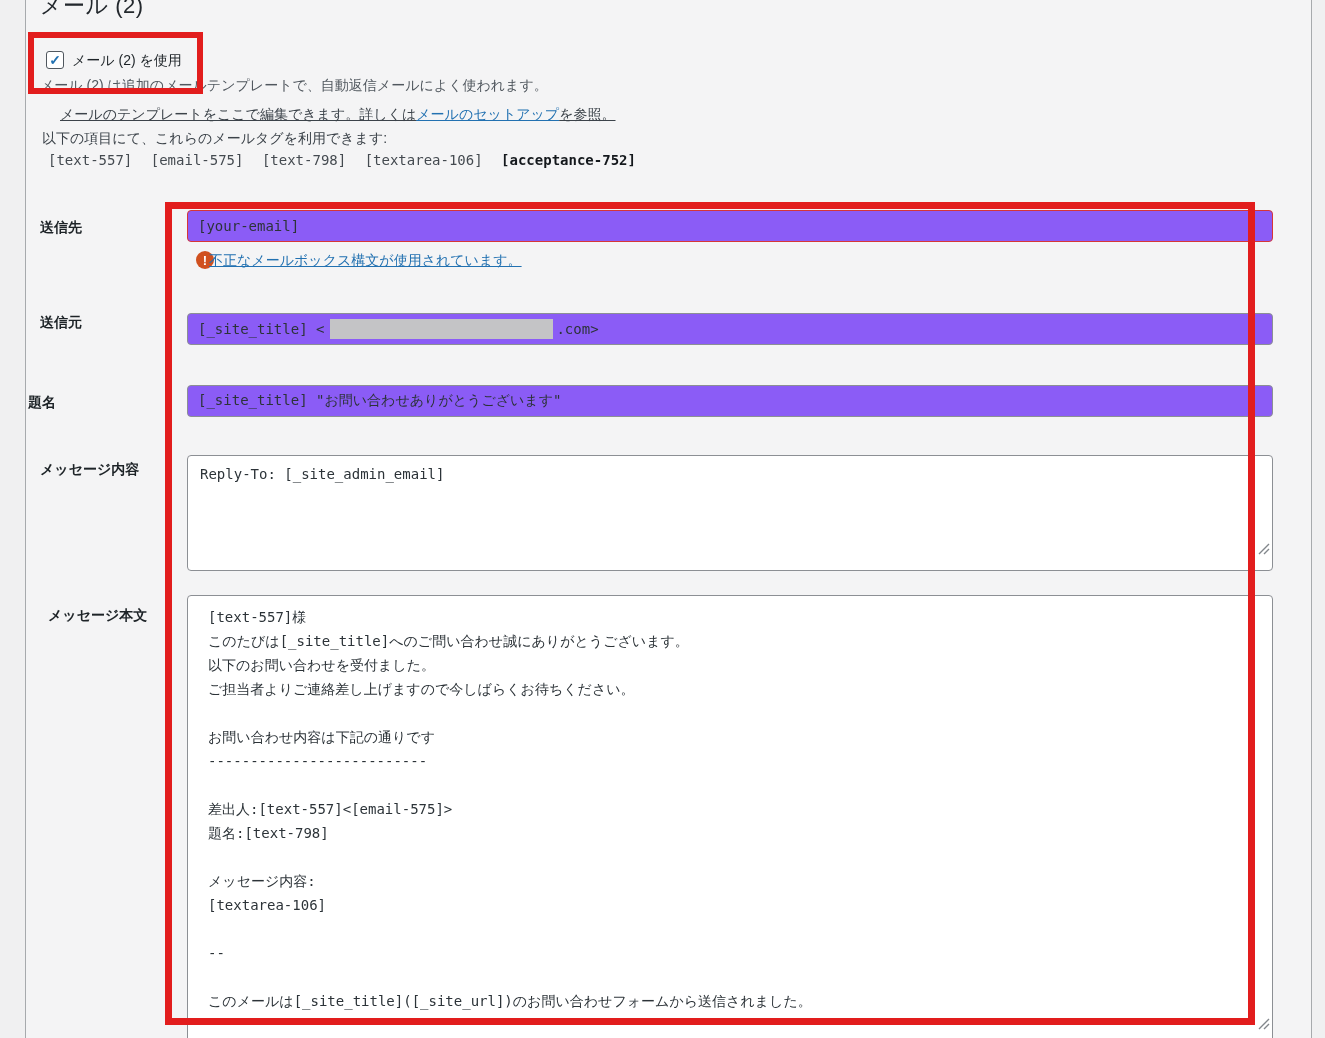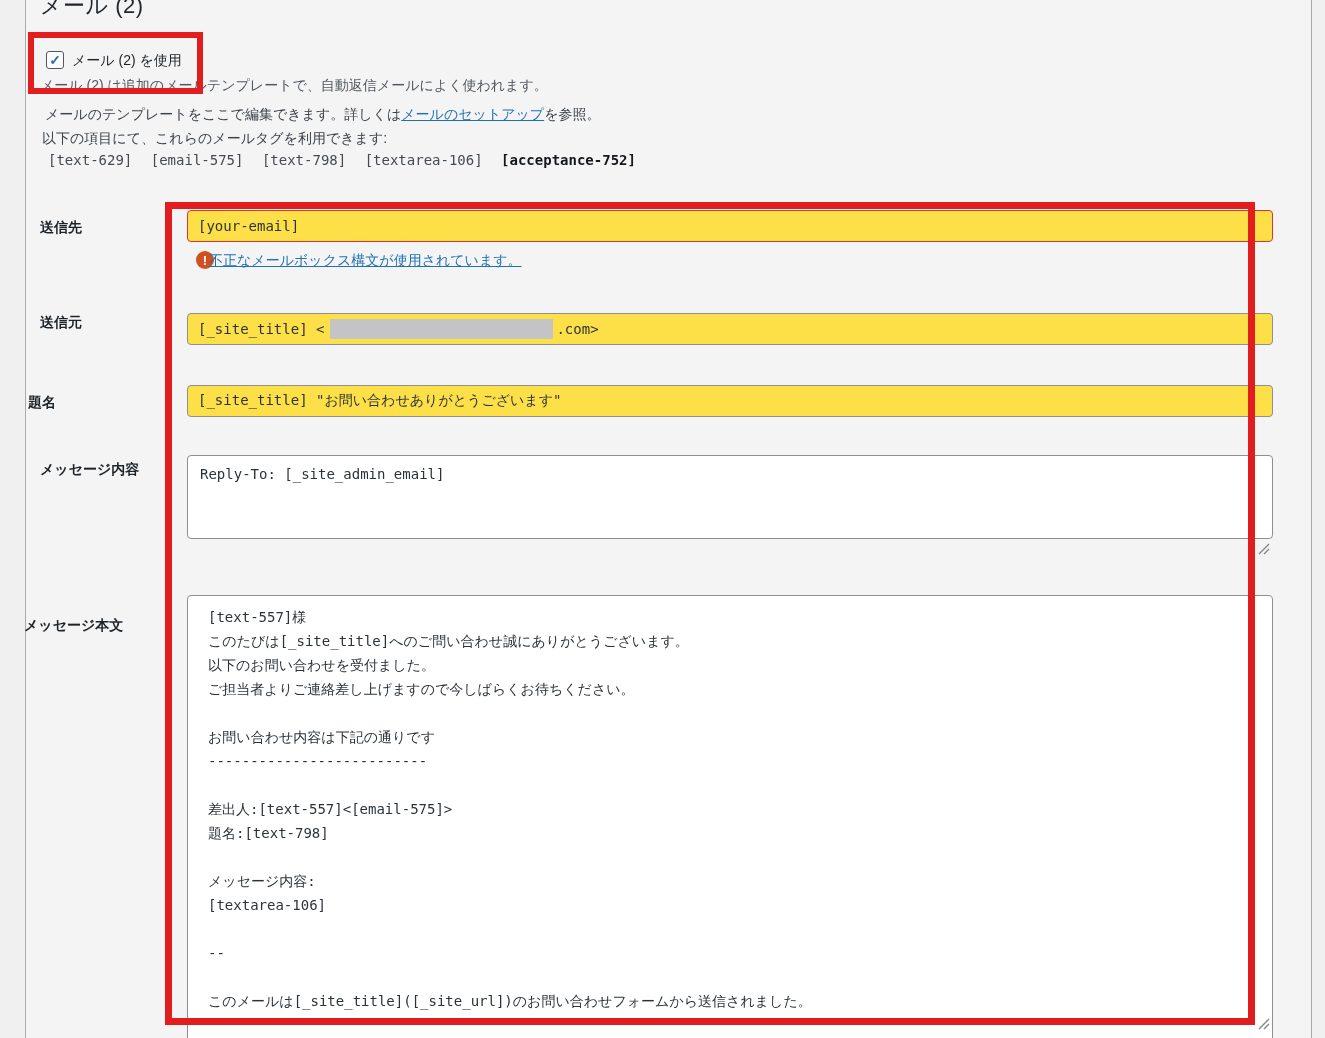--- a/index.html
+++ b/index.html
@@ -23,38 +23,38 @@
 
   
   .checkbox-box {
     left:46px; top:51px; width:18px; height:18px;
     background:#fff; border:1px solid #50575e; border-radius:3px;
     display:flex; align-items:center; justify-content:center;
     font-size:14px; font-weight:bold; color:#2271b1; line-height:1;
   }
   .checkbox-label { left:72px; top:52px; font-size:14px; color:#1d2327;text-align:center; }
   .desc-line  { left:40px; top:77px;  font-size:14px; color:#50575e; }
-  .help-line  { left:45px; top:106px; font-size:14px; color:#3c434a; }
+  .help-line  { left:60px; top:106px; font-size:14px; color:#3c434a;text-decoration:underline; }
   .tags-intro { left:42px; top:130px; font-size:14px; color:#3c434a; }
   .tags-line  {
     left:48px; top:152px; font-size:14px; color:#444a50;
     font-family:"DejaVu Sans Mono", monospace;
   }
   .tags-line .tag { margin-right:10px; }
   .tags-line .tag-bold { font-weight:bold; color:#14181c; }
 
   a.link { color:#2271b1; text-decoration:underline; cursor:pointer; }
 
   .field-label {
     font-size:14px; font-weight:600; color:#1d2327; white-space:nowrap;
   }
 
   .text-input {
     left:187px; width:1086px; height:32px;
-    background:#fde047; border:1px solid #8c8f94; border-radius:4px;
+    background:#8b5cf6; border:1px solid #8c8f94; border-radius:4px;
     font-family:"DejaVu Sans Mono", monospace; font-size:14px; color:#2c3338;
     padding:0 10px; outline:none;
     display:flex; align-items:center; white-space:pre;
   }
   input.text-input { display:block; line-height:30px; }
   .input-error { border-color:#d63638; }
 
   .redaction-block {
     display:inline-block; width:223px; height:20px;
     background:#c4c4c6; margin:0 3px 0 6px; vertical-align:middle;
@@ -67,21 +67,21 @@
   }
   .error-link { left:209px; top:252px; font-size:14px; }
 
   textarea.area {
     left:187px; width:1086px;
     background:#fff; border:1px solid #8c8f94; border-radius:4px;
     font-family:"DejaVu Sans Mono", monospace; font-size:14px; color:#2c3338;
     resize:none; overflow:hidden; outline:none;
     position:absolute;
   }
-  .headers-area { top:455px; height:84px; padding:8px 12px; line-height:21px; }
+  .headers-area { top:455px; height:116px; padding:8px 12px; line-height:21px; }
   .body-area    { top:595px; height:486px; padding:9px 20px; line-height:24px; }
 
   .resize-handle { position:absolute; width:12px; height:12px; }
   .resize-handle svg { display:block; }
 
   .annotation {
     position:absolute; border:6px solid #e21d1d; z-index:20; pointer-events:none;
   }
   .annotation-1 { left:28px;  top:32px;  width:175px;  height:62px; }
   .annotation-2 { left:165px; top:202px; width:1090px; height:823px; border-width:7px; }
@@ -100,21 +100,21 @@
 </div>
 <label class="abs checkbox-label">メール (2) を使用</label>
 
 <div class="abs desc-line">メール (2) は追加のメールテンプレートで、自動返信メールによく使われます。</div>
 
 <div class="abs help-line"><span>メールのテンプレートをここで編集できます。詳しくは</span><a class="link">メールのセットアップ</a><span>を参照。</span></div>
 
 <div class="abs tags-intro">以下の項目にて、これらのメールタグを利用できます:</div>
 
 <div class="abs tags-line">
-  <span class="tag">[text-629]</span>
+  <span class="tag">[text-557]</span>
   <span class="tag">[email-575]</span>
   <span class="tag">[text-798]</span>
   <span class="tag">[textarea-106]</span>
   <span class="tag tag-bold">[acceptance-752]</span>
 </div>
 
 <div class="abs field-label" style="left:40px; top:219px;">送信先</div>
 <input class="abs text-input input-error" style="top: 210px;" value="[your-email]">
 <div class="abs warn-icon">
     <span>!</span>
@@ -132,21 +132,21 @@
 <input class="abs text-input" style="top: 385px;" value="[_site_title] &quot;お問い合わせありがとうございます&quot;">
 
 <div class="abs field-label" style="left:40px; top:461px;">メッセージ内容</div>
 <textarea class="area headers-area" spellcheck="false" style="">Reply-To: [_site_admin_email]</textarea>
 <div class="resize-handle" style="left:1258px; top:543px;">
   <svg width="12" height="12" viewBox="0 0 12 12">
       <path d="M11 1 L1 11 M11 6 L6 11" stroke="#82878c" stroke-width="1.4" fill="none"></path>
     </svg>
 </div>
 
-<div class="abs field-label" style="left:24px; top:607px;margin-top:10px;">メッセージ本文</div>
+<div class="abs field-label" style="left:48px; top:607px;">メッセージ本文</div>
 <textarea class="area body-area" spellcheck="false" style="">[text-557]様
 このたびは[_site_title]へのご問い合わせ誠にありがとうございます。
 以下のお問い合わせを受付ました。
 ご担当者よりご連絡差し上げますので今しばらくお待ちください。
 
 お問い合わせ内容は下記の通りです
 --------------------------
 
 差出人:[text-557]&lt;[email-575]&gt;
 題名:[text-798]

